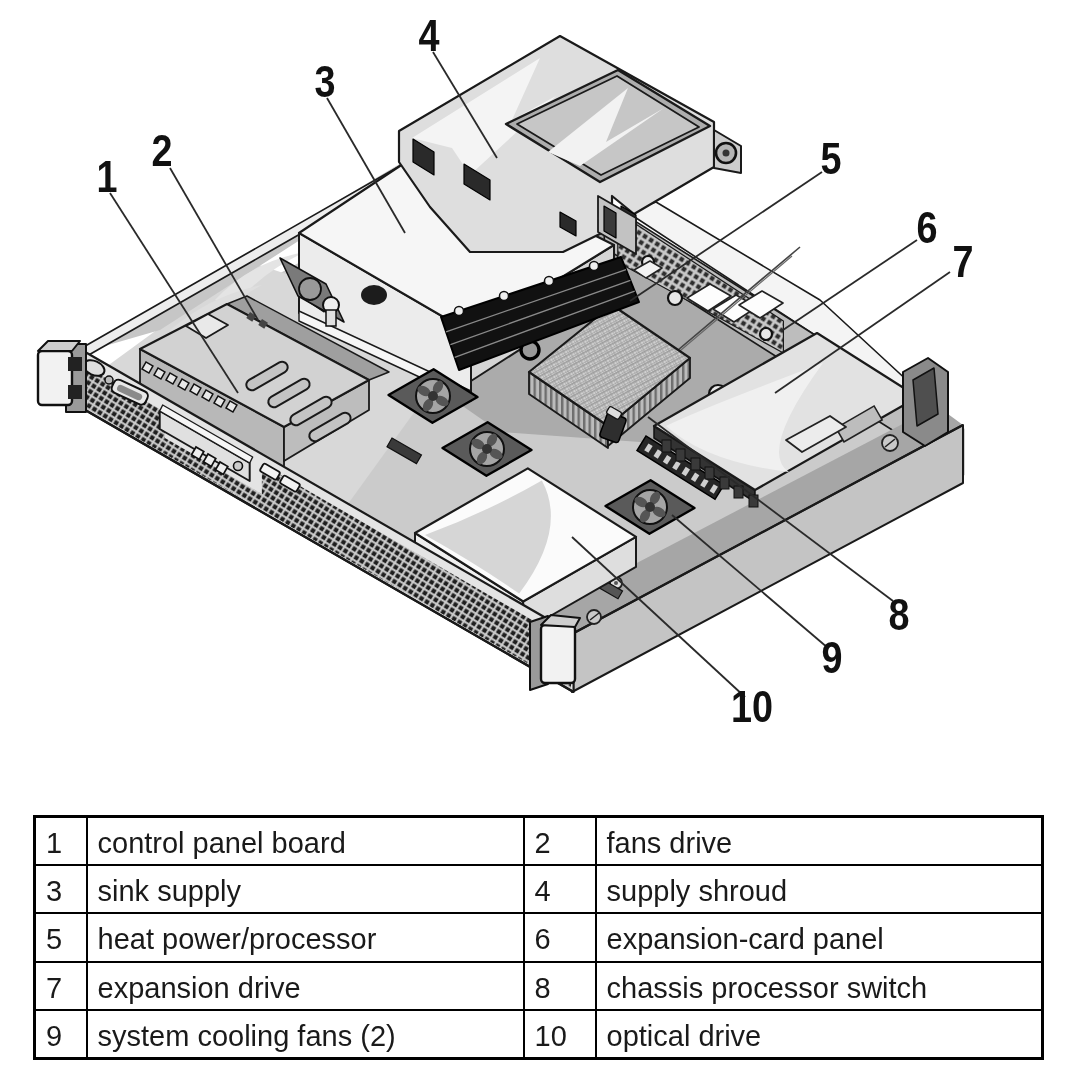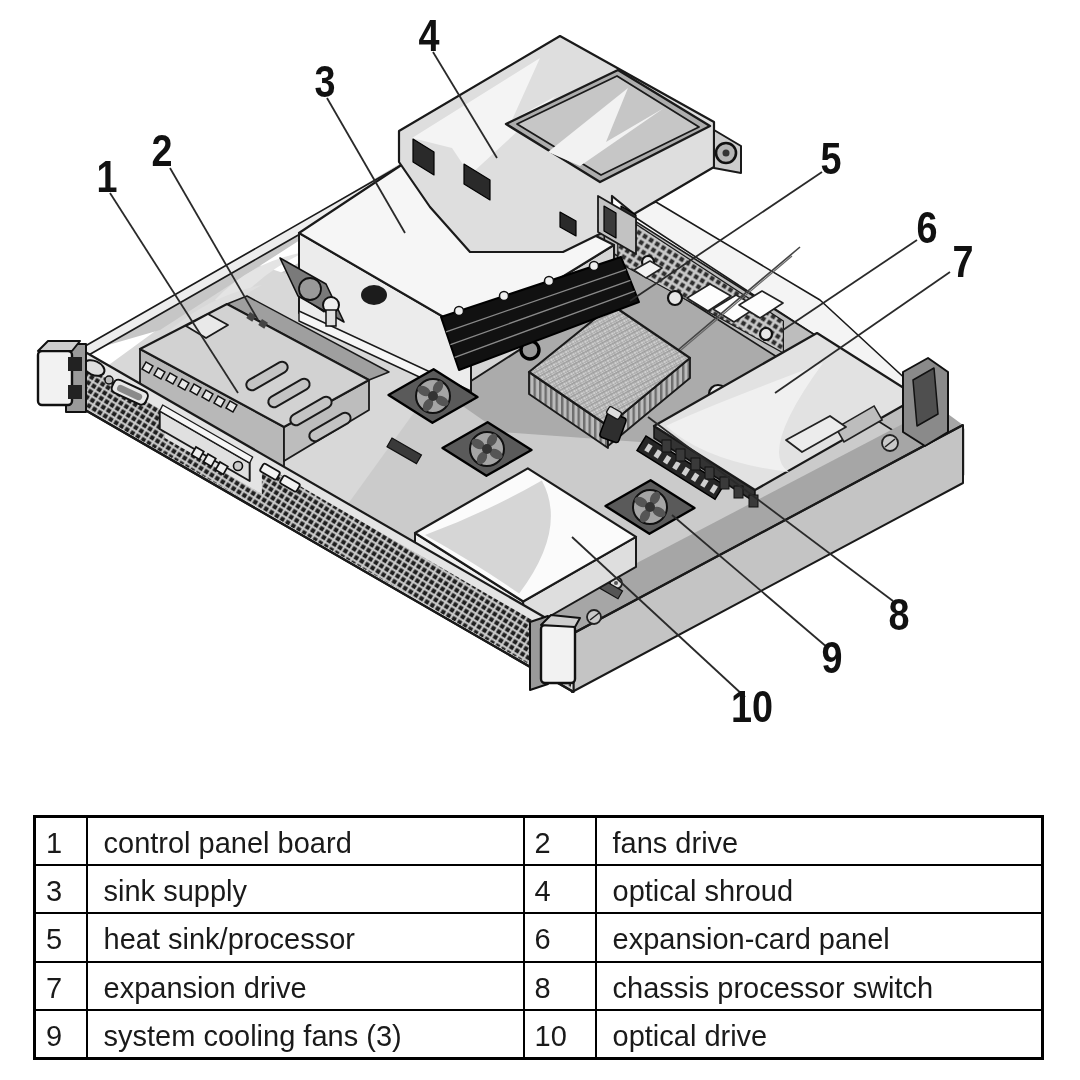--- a/index.html
+++ b/index.html
@@ -1,20 +1,20 @@
 <!DOCTYPE html>
 <html><head><meta charset="utf-8">
 <style>
 * { margin:0; padding:0; box-sizing:border-box; }
 html,body { width:1080px; height:1080px; background:#fff; font-family:"Liberation Sans", sans-serif; }
 #fig { position:absolute; left:0; top:0; }
 table { position:absolute; left:33px; top:815px; width:1008px; height:245px; border-collapse:collapse; table-layout:fixed; border:3px solid #000; }
 td { border:2px solid #000; font-size:29px; color:#1a1a1a; vertical-align:middle; padding-top:5px; }
 td.n { padding-left:10px; }
-td.t { padding-left:16px; }
+td.t { padding-left:10px; }
 col.c1 { width:52px; } col.c2 { width:437px; } col.c3 { width:72px; } col.c4 { width:447px; }
 </style></head>
 <body>
 <div id="fig"><svg width="1080" height="800" viewBox="0 0 1080 800">
 <defs>
 <pattern id="perf" width="6.4" height="6.4" patternUnits="userSpaceOnUse" patternTransform="rotate(32)">
   <rect width="6.4" height="6.4" fill="#cfcfcf"></rect>
   <rect x="0.4" y="0.4" width="4.4" height="4.4" fill="#1f1f1f"></rect>
 </pattern>
 <pattern id="perf2" width="7.2" height="7.2" patternUnits="userSpaceOnUse" patternTransform="rotate(32)">
@@ -235,33 +235,33 @@
       <tr>
         <td class="n">1</td>
         <td class="t">control panel board</td>
         <td class="n">2</td>
         <td class="t">fans drive</td>
       </tr>
 <tr>
         <td class="n">3</td>
         <td class="t">sink supply</td>
         <td class="n">4</td>
-        <td class="t">optical shroud</td>
+        <td class="t">supply shroud</td>
       </tr>
 <tr>
         <td class="n">5</td>
-        <td class="t">heat sink/processor</td>
+        <td class="t">heat power/processor</td>
         <td class="n">6</td>
         <td class="t">expansion-card panel</td>
       </tr>
 <tr>
         <td class="n">7</td>
         <td class="t">expansion drive</td>
         <td class="n">8</td>
         <td class="t">chassis processor switch</td>
       </tr>
 <tr>
         <td class="n">9</td>
-        <td class="t">system cooling fans (3)</td>
+        <td class="t">system cooling fans (2)</td>
         <td class="n">10</td>
         <td class="t">optical drive</td>
       </tr>
 </tbody>
   </table>
 </body></html>

